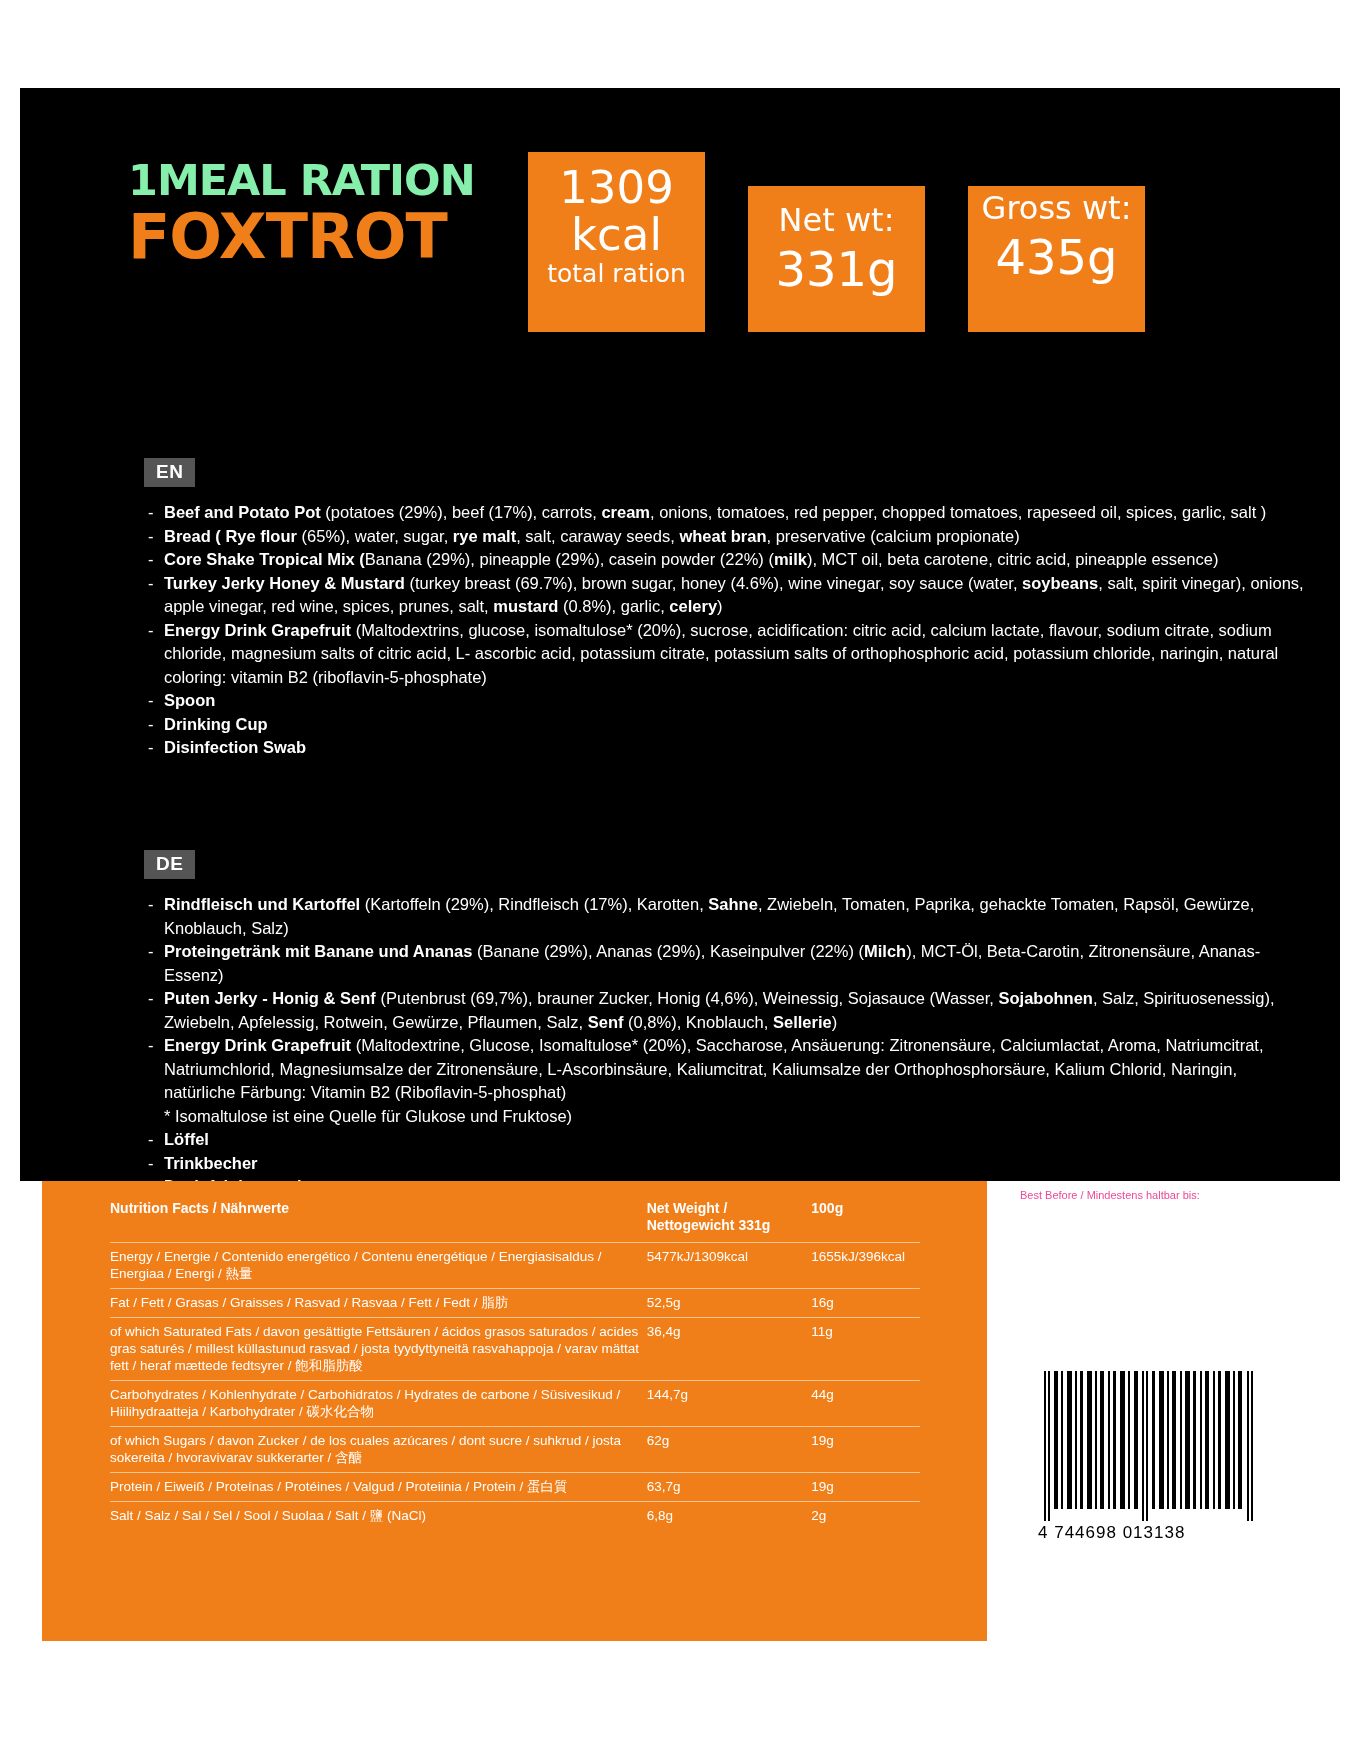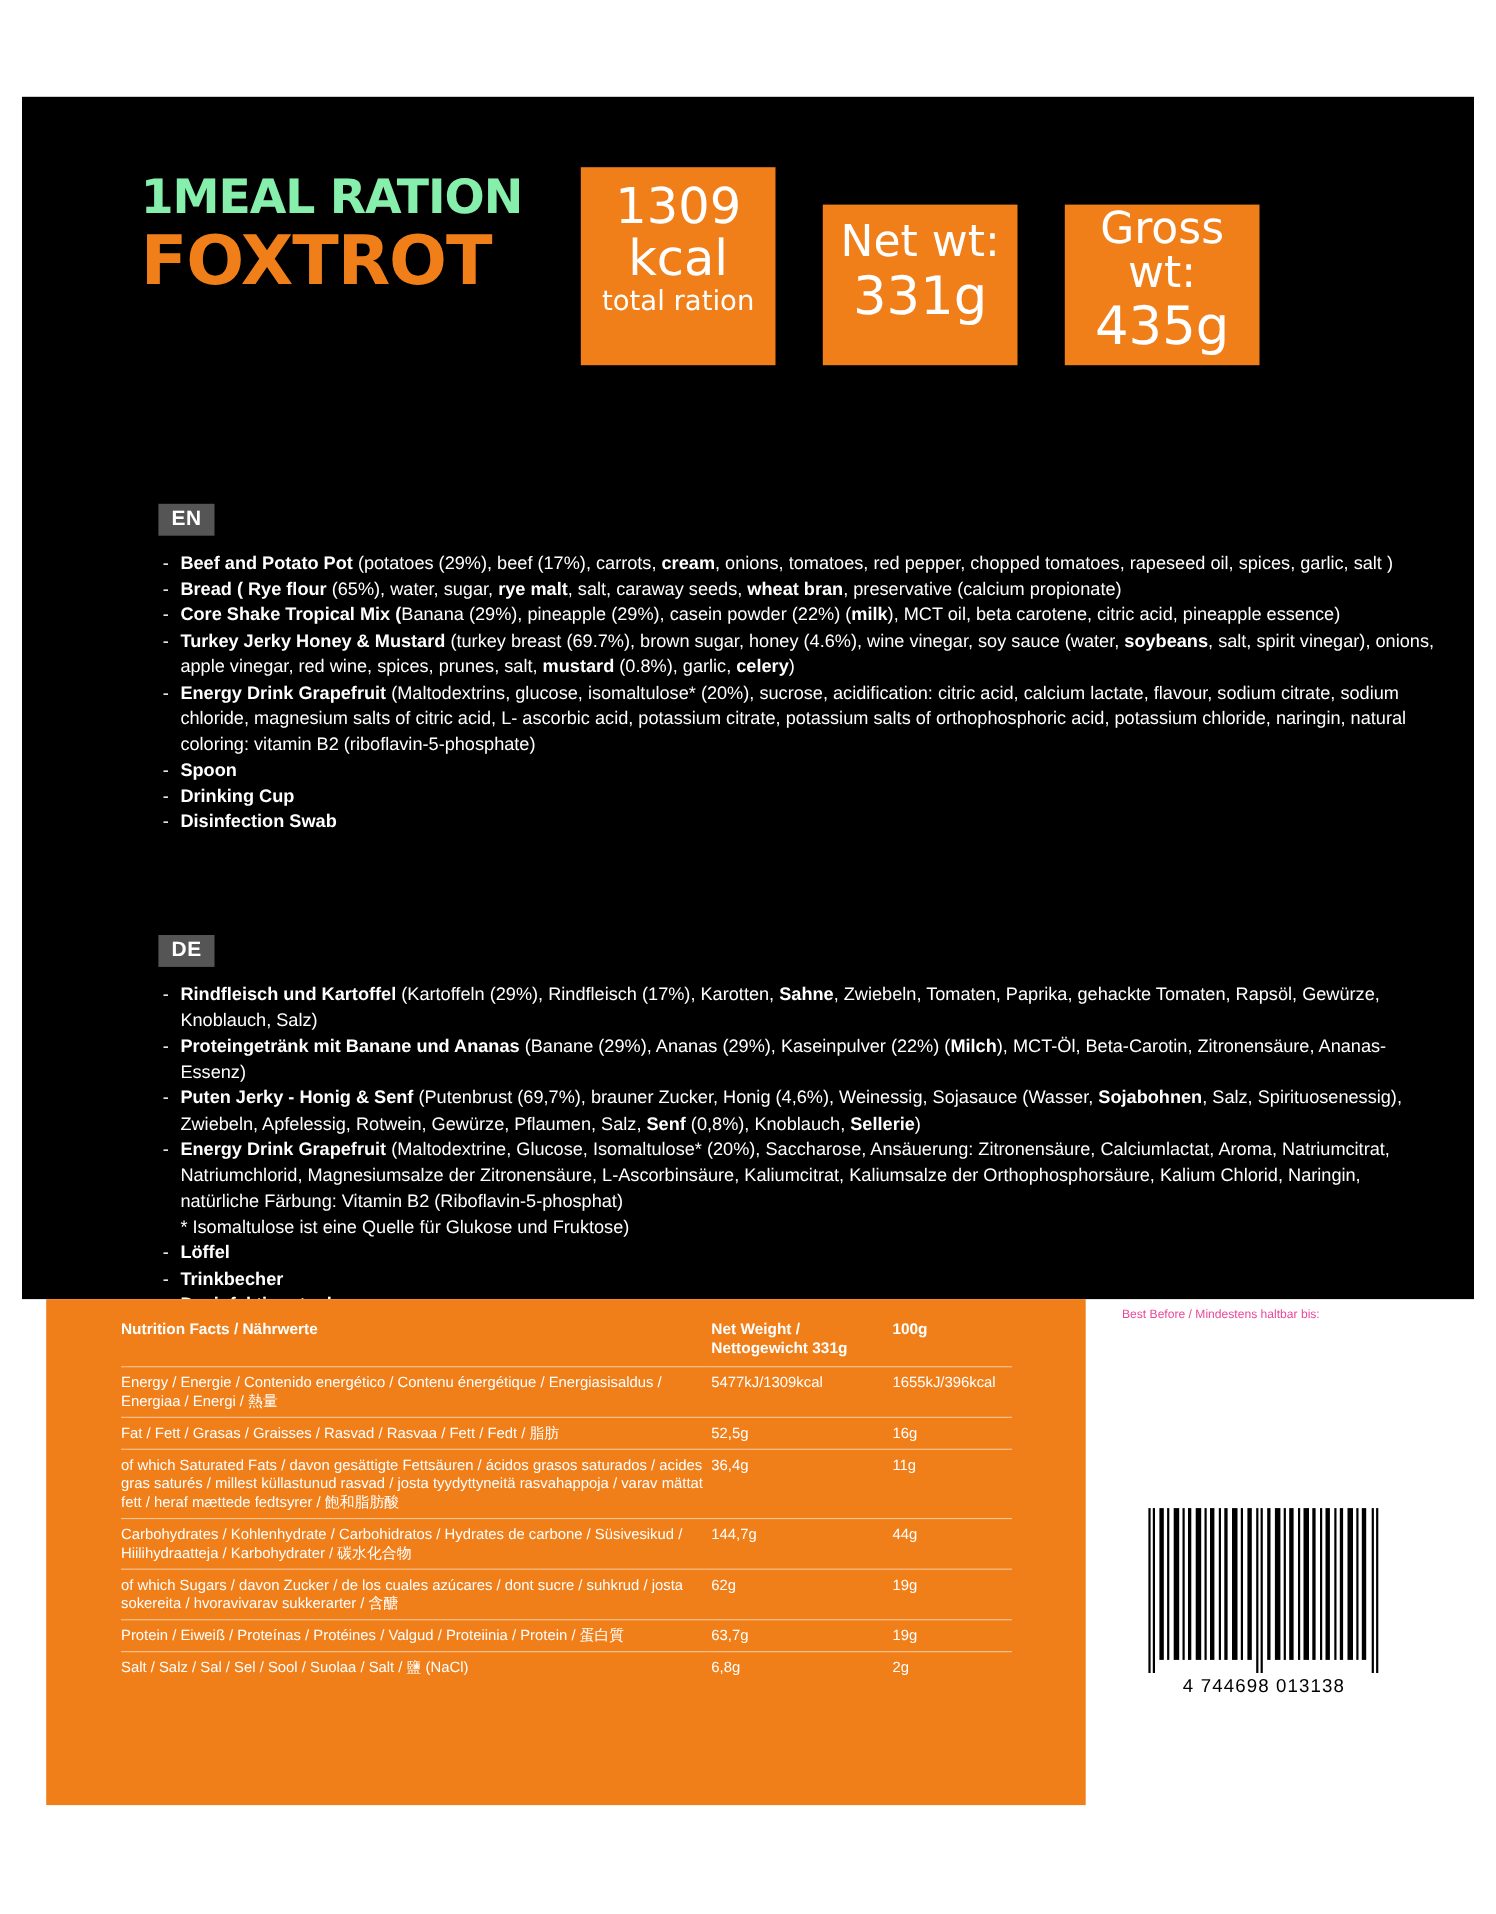--- a/index.html
+++ b/index.html
@@ -100,21 +100,21 @@
     padding-top: 14px;
   }
   .grosswt-box {
     left: 840px;
     top: 30px;
     width: 177px;
     height: 146px;
     padding-top: 2px;
   }
   .wt-label {
-    font-size: 40px;
+    font-size: 32px;
     line-height: 40px;
   }
   .wt-value {
     font-size: 48px;
     line-height: 58px;
   }
   .lang-tag {
     display: inline-block;
     background: #555555;
     color: #ffffff;
@@ -209,21 +209,20 @@
     top: 8px;
     font-size: 11px;
     color: #ec4899;
     white-space: nowrap;
   }
   .barcode-wrap {
     position: absolute;
     left: 18px;
     top: 190px;
     width: 222px;
-    text-align: center;
   }
   .barcode {
     height: 150px;
     width: 222px;
     display: block;
   }
   .barcode-digits {
     margin-top: 2px;
     font-family: "Liberation Sans", sans-serif;
     font-size: 17px;

